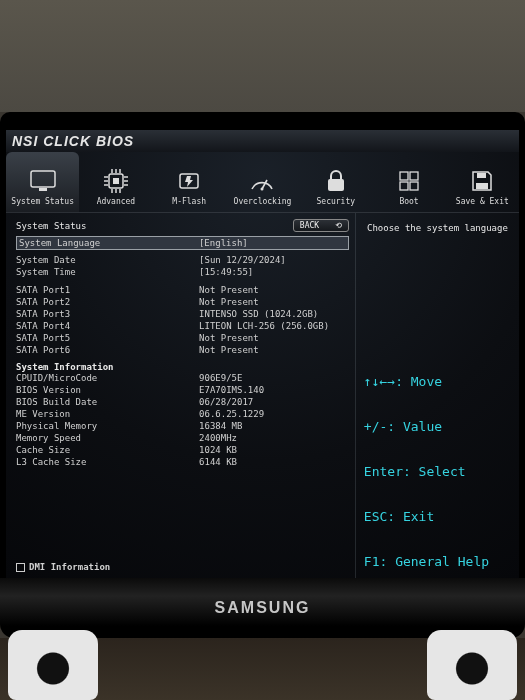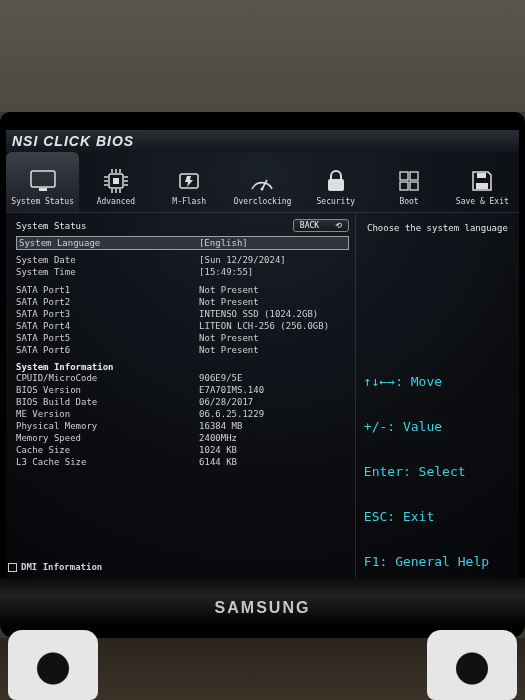--- a/index.html
+++ b/index.html
@@ -83,21 +83,21 @@
     height: 14px;
   }
   .sel-row .label { flex: 0 0 55%; padding-left: 2px; }
   .sel-row .val   { flex: 1; }
   .kv-block { margin-bottom: 6px; }
   .kv { display:flex; line-height: 12px; }
   .kv .k { flex:0 0 55%; white-space: nowrap; }
   .kv .v { flex:1; white-space: nowrap; }
   .sec-head { font-weight: bold; color:#e8e8e8; margin-top:0; }
   .dmi {
-    position: absolute; bottom: 6px; left: 2px;
+    position: absolute; bottom: 6px; left: 10px;
     display:flex; align-items:center; gap:4px;
     font-weight:bold;
   }
   .dmi .sq { width:9px; height:9px; border:1px solid #ccc; display:inline-block; }
   .help-line { color:#36d3e0; font-size:13px; line-height: 13px; margin-top: 32px; }
   .help-title { color:#e8e8e8; font-size:9px; min-height: 120px; text-align: center; }
   .monitor-chin {
     flex: 0 0 60px;
     background: linear-gradient(#0b0b0b,#222 30%,#000 80%);
     border-radius: 0 0 14px 14px;

